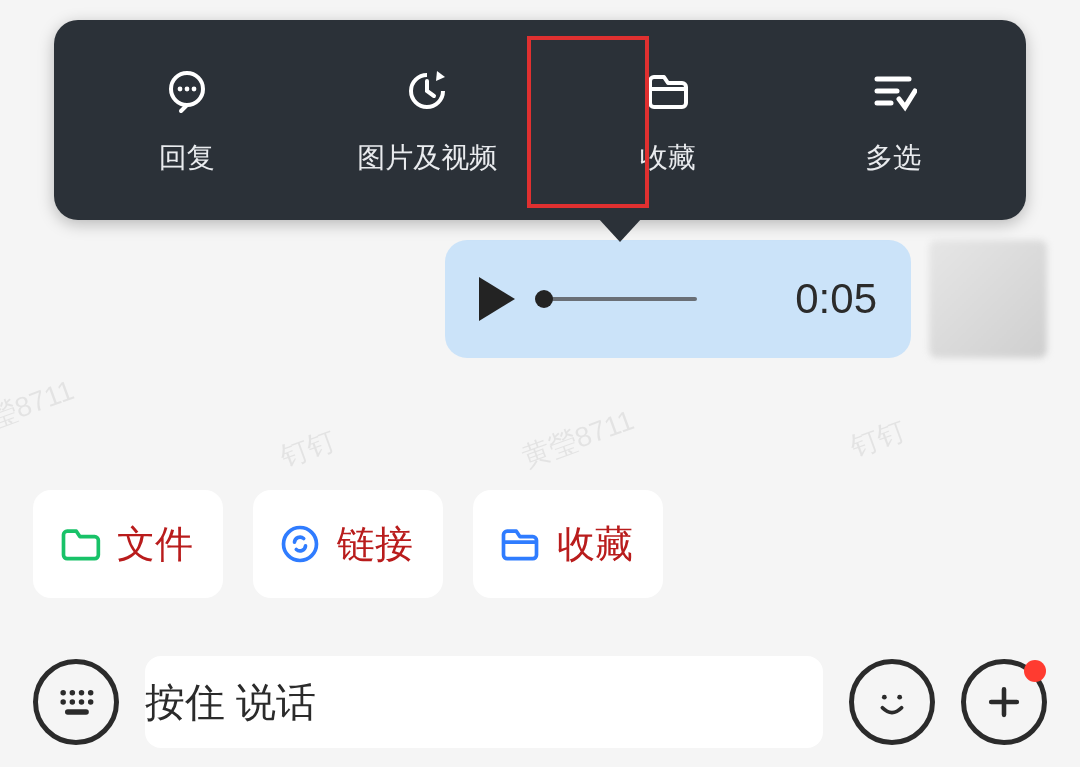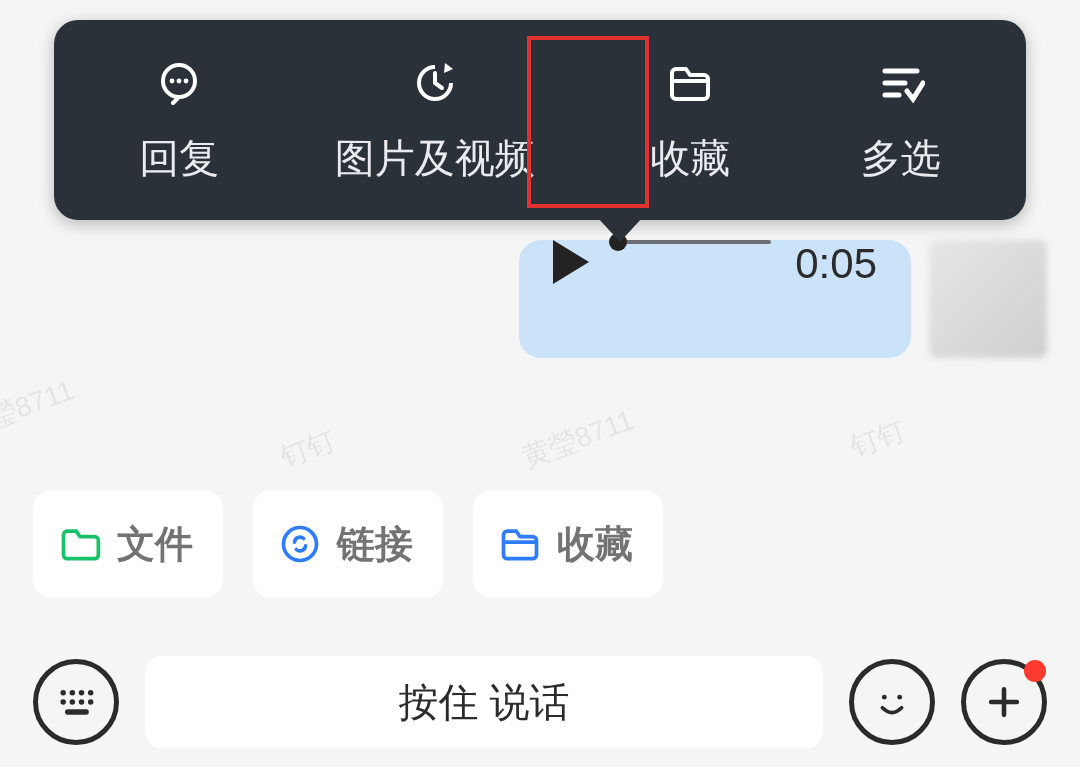--- a/index.html
+++ b/index.html
@@ -50,44 +50,44 @@
   }
   .popup-item {
     display: flex;
     flex-direction: column;
     align-items: center;
     gap: 20px;
     color: #e9ebee;
     min-width: 110px;
   }
   .popup-item .pi-icon { width: 56px; height: 56px; display: flex; align-items: center; justify-content: center; }
-  .popup-item .pi-label { font-size: 40px; }
+  .popup-item .pi-label { font-size: 28px; }
   .highlight-box {
     position: absolute;
     border: 4px solid #e03030;
     pointer-events: none;
     z-index: 21;
   }
 
   
   .msg-row {
     position: absolute;
     right: 33px;
     top: 240px;
     display: flex;
     align-items: flex-start;
     gap: 18px;
   }
   .voice-bubble {
-    width: 392px;
+    width: 466px;
     height: 118px;
     background: #cbe3f9;
     border-radius: 22px;
     display: flex;
-    align-items: flex-start;
+    align-items: center;
     padding: 0 34px;
     gap: 22px;
   }
   .voice-bubble .play { width: 0; height: 0; border-left: 36px solid #232323; border-top: 22px solid transparent; border-bottom: 22px solid transparent; }
   .voice-bubble .track { flex: 0 0 160px; height: 4px; background: #6a6f76; position: relative; border-radius: 2px; }
   .voice-bubble .track::before { content: ""; position: absolute; left: -2px; top: 50%; transform: translate(0,-50%); width: 18px; height: 18px; background: #232323; border-radius: 50%; }
   .voice-bubble .dur { font-size: 42px; color: #2b2b2b; margin-left: auto; }
   .avatar {
     width: 118px; height: 118px;
     background: linear-gradient(135deg,#e6e6e6,#cfcfcf);
@@ -117,21 +117,21 @@
   .chip {
     background: #fff;
     border-radius: 18px;
     height: 108px;
     display: flex;
     align-items: center;
     padding: 0 30px 0 24px;
     gap: 14px;
   }
   .chip .ci { width: 46px; height: 46px; display:flex; align-items:center; justify-content:center; }
-  .chip .cl { font-size: 38px; color: #737373; font-weight: bold; }
+  .chip .cl { font-size: 38px; color: #b91c1c; }
 
   
   .bottombar {
     position: absolute;
     left: 0; right: 0;
     bottom: 0;
     height: 130px;
     background: #f5f5f5;
     display: flex;
     align-items: center;
@@ -146,21 +146,20 @@
     background: #f5f5f5;
     position: relative;
   }
   .talk-field {
     flex: 1;
     height: 92px;
     background: #fff;
     border-radius: 16px;
     display: flex;
     align-items: center;
-    justify-content: center;
     font-size: 40px;
     color: #2b2b2b;
   }
   .red-dot {
     position: absolute;
     top: -4px; right: -4px;
     width: 22px; height: 22px;
     background: #ff3b30;
     border-radius: 50%;
   }

